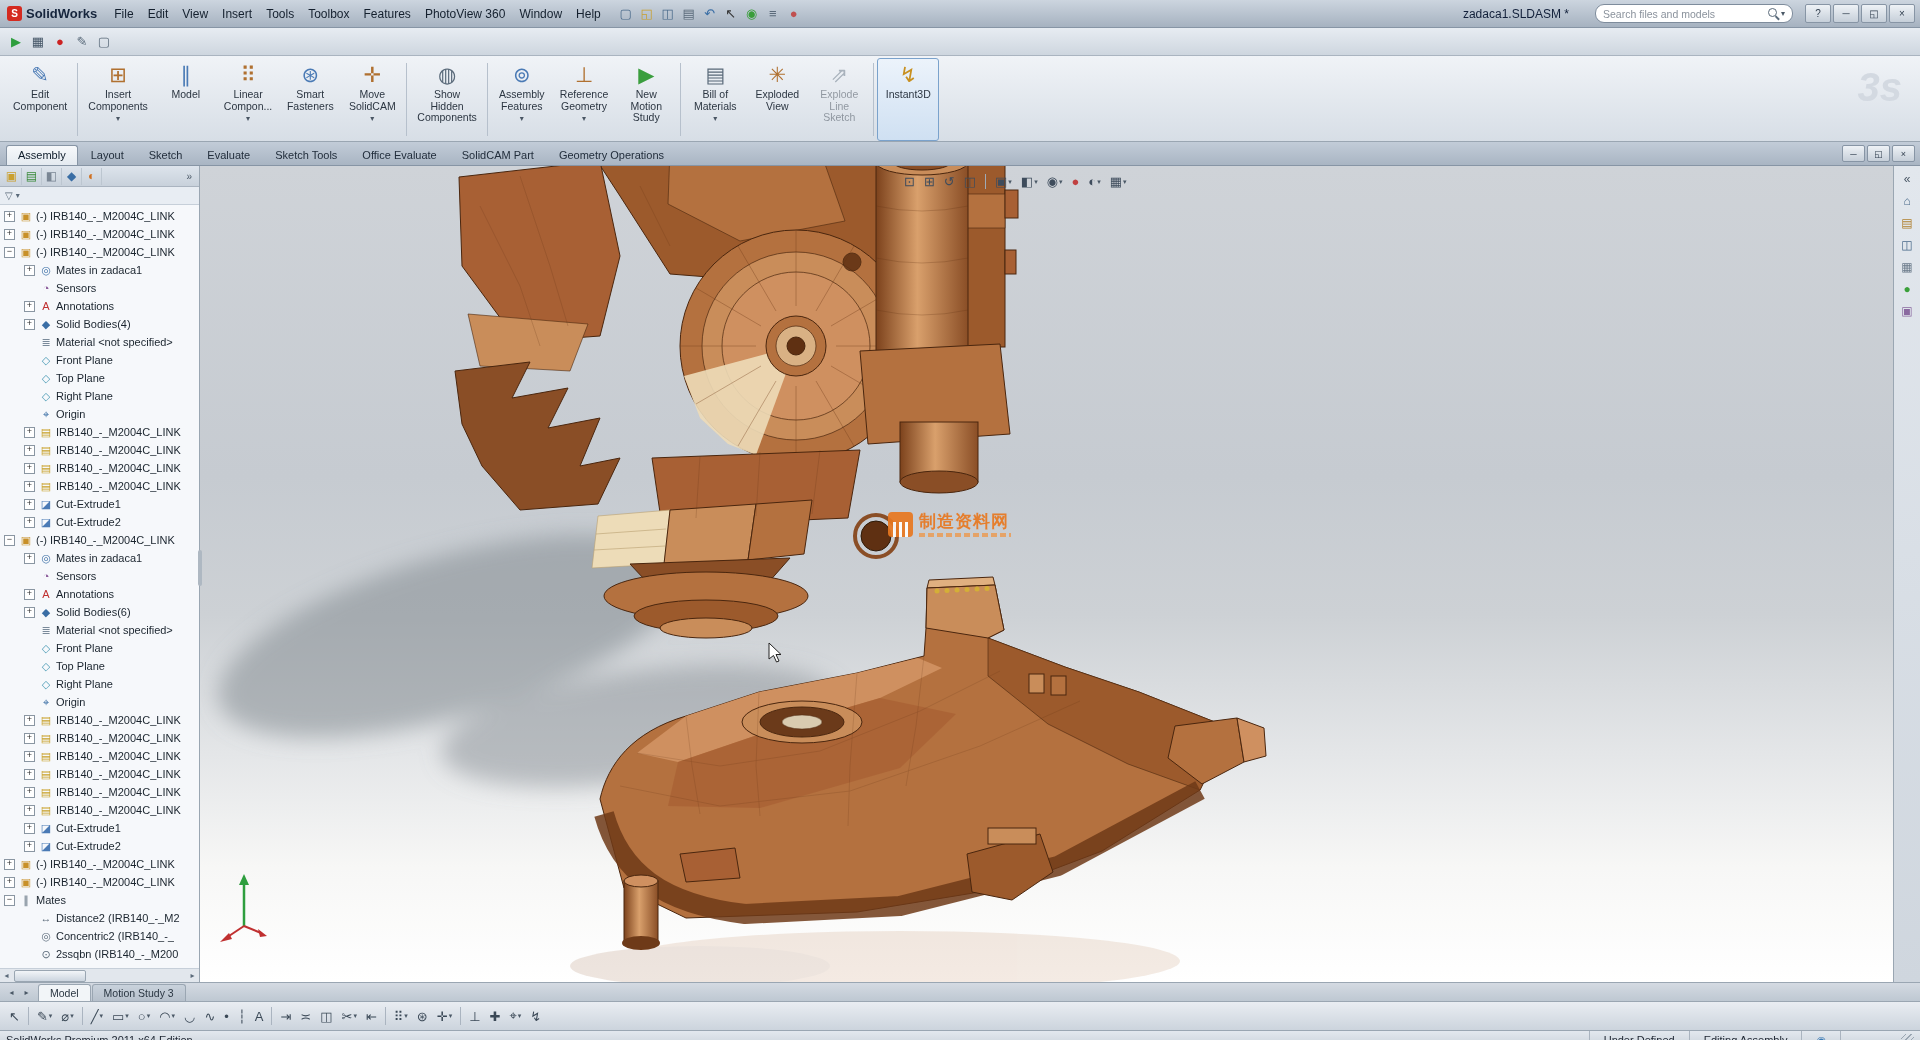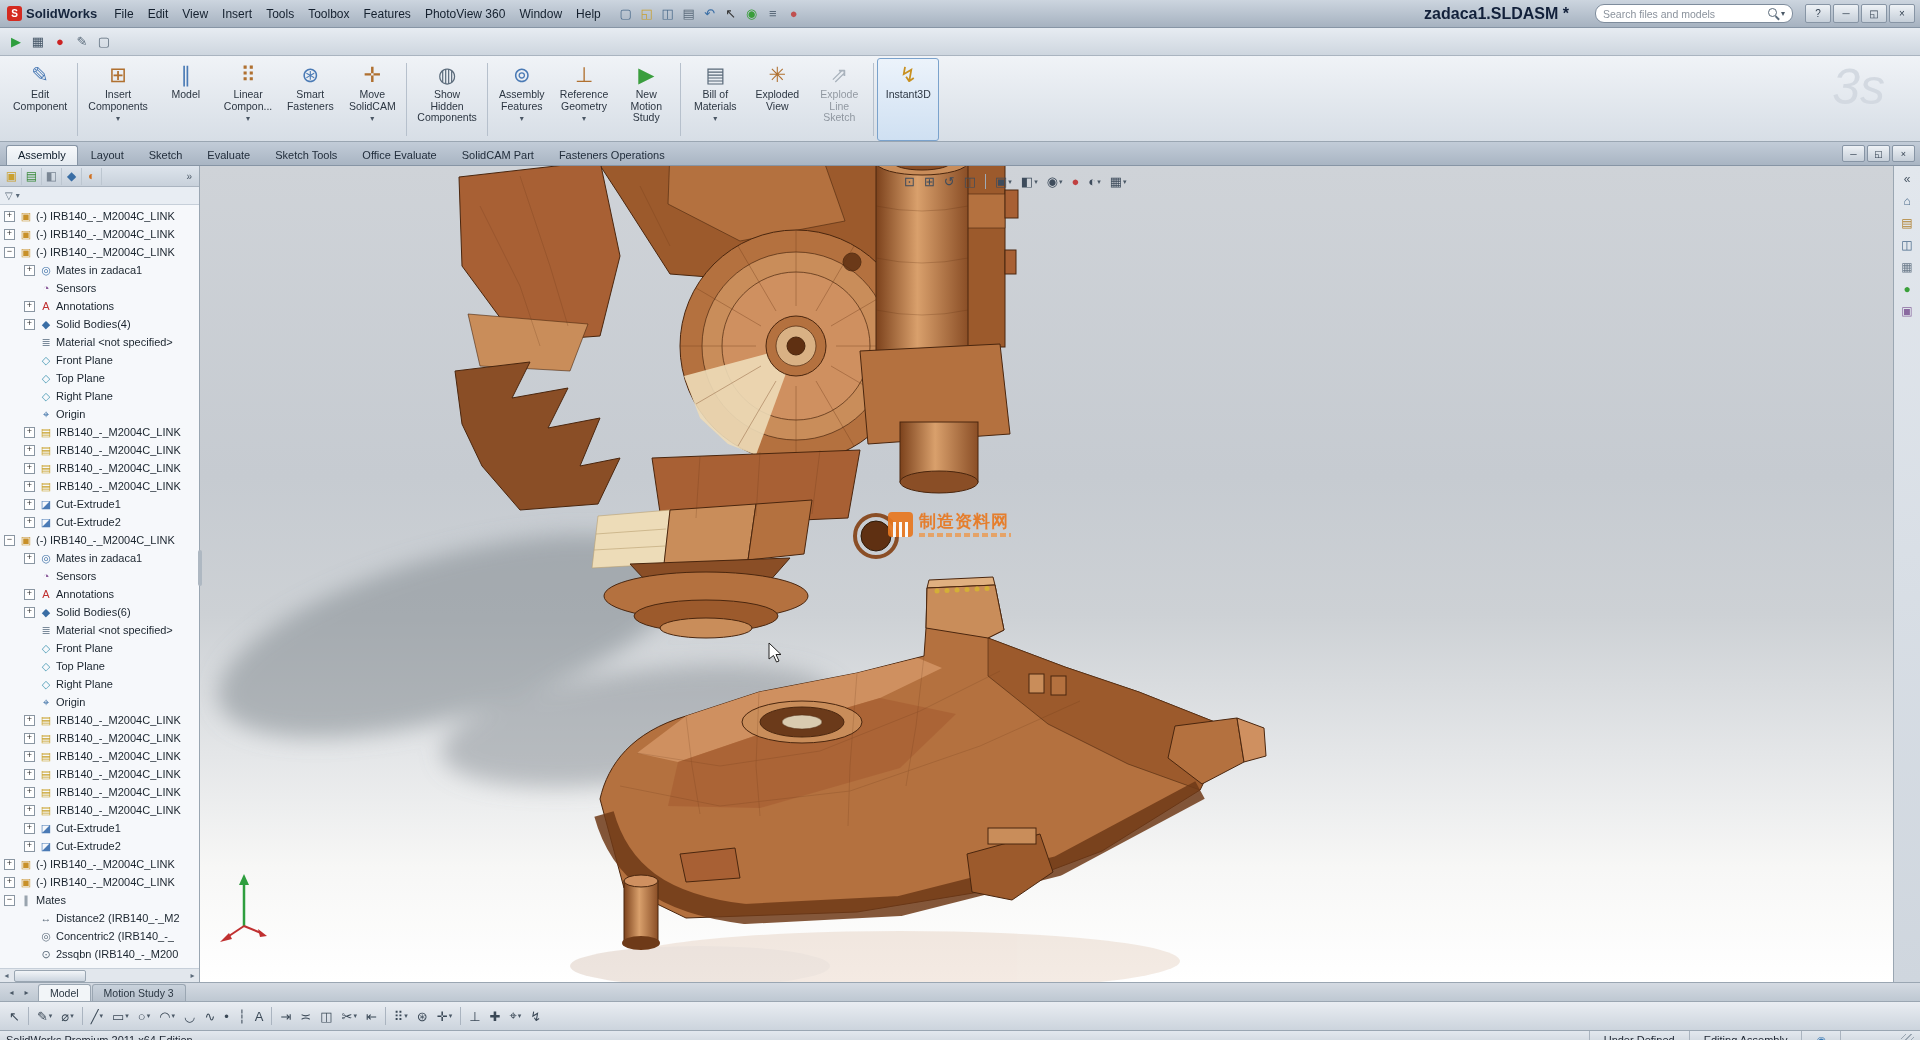--- a/index.html
+++ b/index.html
@@ -9,21 +9,21 @@
   
   .titlebar{height:27px;flex:none;display:flex;align-items:center;padding:0 5px;
     background:linear-gradient(#ccd5df,#a6b2c0);border-bottom:1px solid #8795a5;}
   .logo-mark{width:15px;height:15px;background:#d42a20;border-radius:3px;color:#fff;
     font-size:10px;font-weight:bold;display:flex;align-items:center;justify-content:center;margin:0 4px 0 2px;flex:none;}
   .app-name{font-weight:bold;font-size:13px;color:#16253c;margin-right:10px;}
   .menus{display:flex;align-items:center;}
   .menu-item{padding:3px 7px;font-size:12px;color:#14202e;}
   .quick{display:flex;align-items:center;margin-left:8px;gap:1px;}
   .tb-btn{width:20px;height:20px;display:flex;align-items:center;justify-content:center;font-size:13px;}
-  .doc-title{margin-left:auto;font-size:16px;color:#12203a;white-space:nowrap;font-weight:bold;}
+  .doc-title{margin-left:auto;font-size:12px;color:#12203a;white-space:nowrap;}
   .search-box{margin-left:26px;width:182px;height:17px;background:#fff;border:1px solid #7e8c9c;
     border-radius:9px;display:flex;align-items:center;padding:0 7px;flex:none;}
   .search-text{font-size:10.5px;color:#8a929c;flex:1;white-space:nowrap;overflow:hidden;}
   .mag{width:7px;height:7px;border:1.5px solid #5a6a7a;border-radius:50%;position:relative;margin:0 4px 2px 2px;flex:none;}
   .mag::after{content:"";position:absolute;width:5px;height:1.5px;background:#5a6a7a;transform:rotate(45deg);right:-4px;bottom:-2px;}
   .search-caret{font-size:8px;color:#4a5866;}
   .win-controls{display:flex;margin-left:10px;}
   .win-btn{width:24px;height:17px;border:1px solid #8795a5;border-radius:2px;margin-left:2px;
     background:linear-gradient(#eef2f6,#c6cfd9);font-size:10px;color:#303e4e;
     display:flex;align-items:center;justify-content:center;}
@@ -37,21 +37,21 @@
     background:linear-gradient(#f0f3f7,#d7dee6);border-bottom:1px solid #9aa6b2;}
   .ribbon-inner{display:flex;align-items:stretch;}
   .rbtn{min-width:48px;padding:3px 6px 1px;display:flex;flex-direction:column;align-items:center;
     font-size:10.5px;line-height:11.5px;color:#2c3642;text-align:center;border:1px solid transparent;border-radius:3px;}
   .ricon{font-size:21px;line-height:26px;height:26px;margin-bottom:1px;}
   .rlabel{white-space:pre-line;}
   .rcaret{font-size:8px;color:#4a5664;margin-top:1px;}
   .rbtn.active{background:linear-gradient(#ecf3fb,#cfe0f2);border-color:#7aa2cc;}
   .rbtn.disabled{opacity:.45;}
   .rsep{width:1px;background:#b6c0cc;margin:5px 3px;}
-  .ribbon-logo{position:absolute;right:35px;top:6px;font-size:50px;line-height:50px;font-weight:normal;
+  .ribbon-logo{position:absolute;right:18px;top:6px;font-size:40px;line-height:50px;font-weight:bold;
     font-style:italic;color:#d3d9e1;}
 
   
   .tabrow{height:23px;flex:none;position:relative;display:flex;align-items:flex-end;padding:0 6px;
     background:linear-gradient(#c2ccd8,#a9b5c3);border-bottom:1px solid #8795a5;}
   .ctab{padding:3px 11px 4px;font-size:11px;color:#222e3c;border:1px solid transparent;border-bottom:none;
     border-radius:3px 3px 0 0;margin-right:1px;white-space:nowrap;}
   .ctab.active{background:linear-gradient(#f7f9fb,#e4eaf0);border-color:#8795a5;color:#0e1c2a;}
   .doc-controls{position:absolute;right:5px;top:3px;display:flex;gap:2px;}
   .dc-btn{width:21px;height:15px;border:1px solid #8795a5;border-radius:2px;font-size:9px;color:#303e4e;
@@ -297,21 +297,21 @@
 
   <div class="tabrow">
     <div id="command-tabs" style="display:flex;align-items:flex-end;">
         <div class="ctab active">Assembly</div>
         <div class="ctab">Layout</div>
         <div class="ctab">Sketch</div>
         <div class="ctab">Evaluate</div>
         <div class="ctab">Sketch Tools</div>
         <div class="ctab">Office Evaluate</div>
         <div class="ctab">SolidCAM Part</div>
-        <div class="ctab">Fasteners Operations</div>
+        <div class="ctab">Geometry Operations</div>
       </div>
     <div id="doc-controls" class="doc-controls">
         <div class="dc-btn">─</div>
         <div class="dc-btn">◱</div>
         <div class="dc-btn">×</div>
       </div>
   </div>
 
   <div class="main">
 

